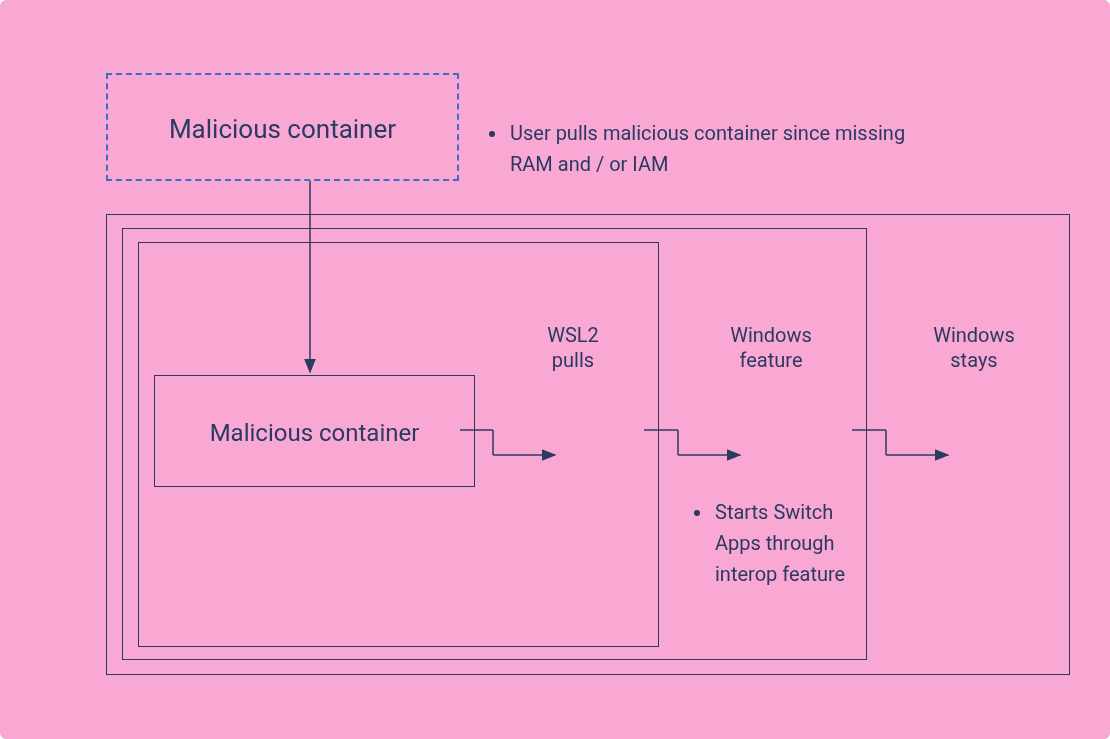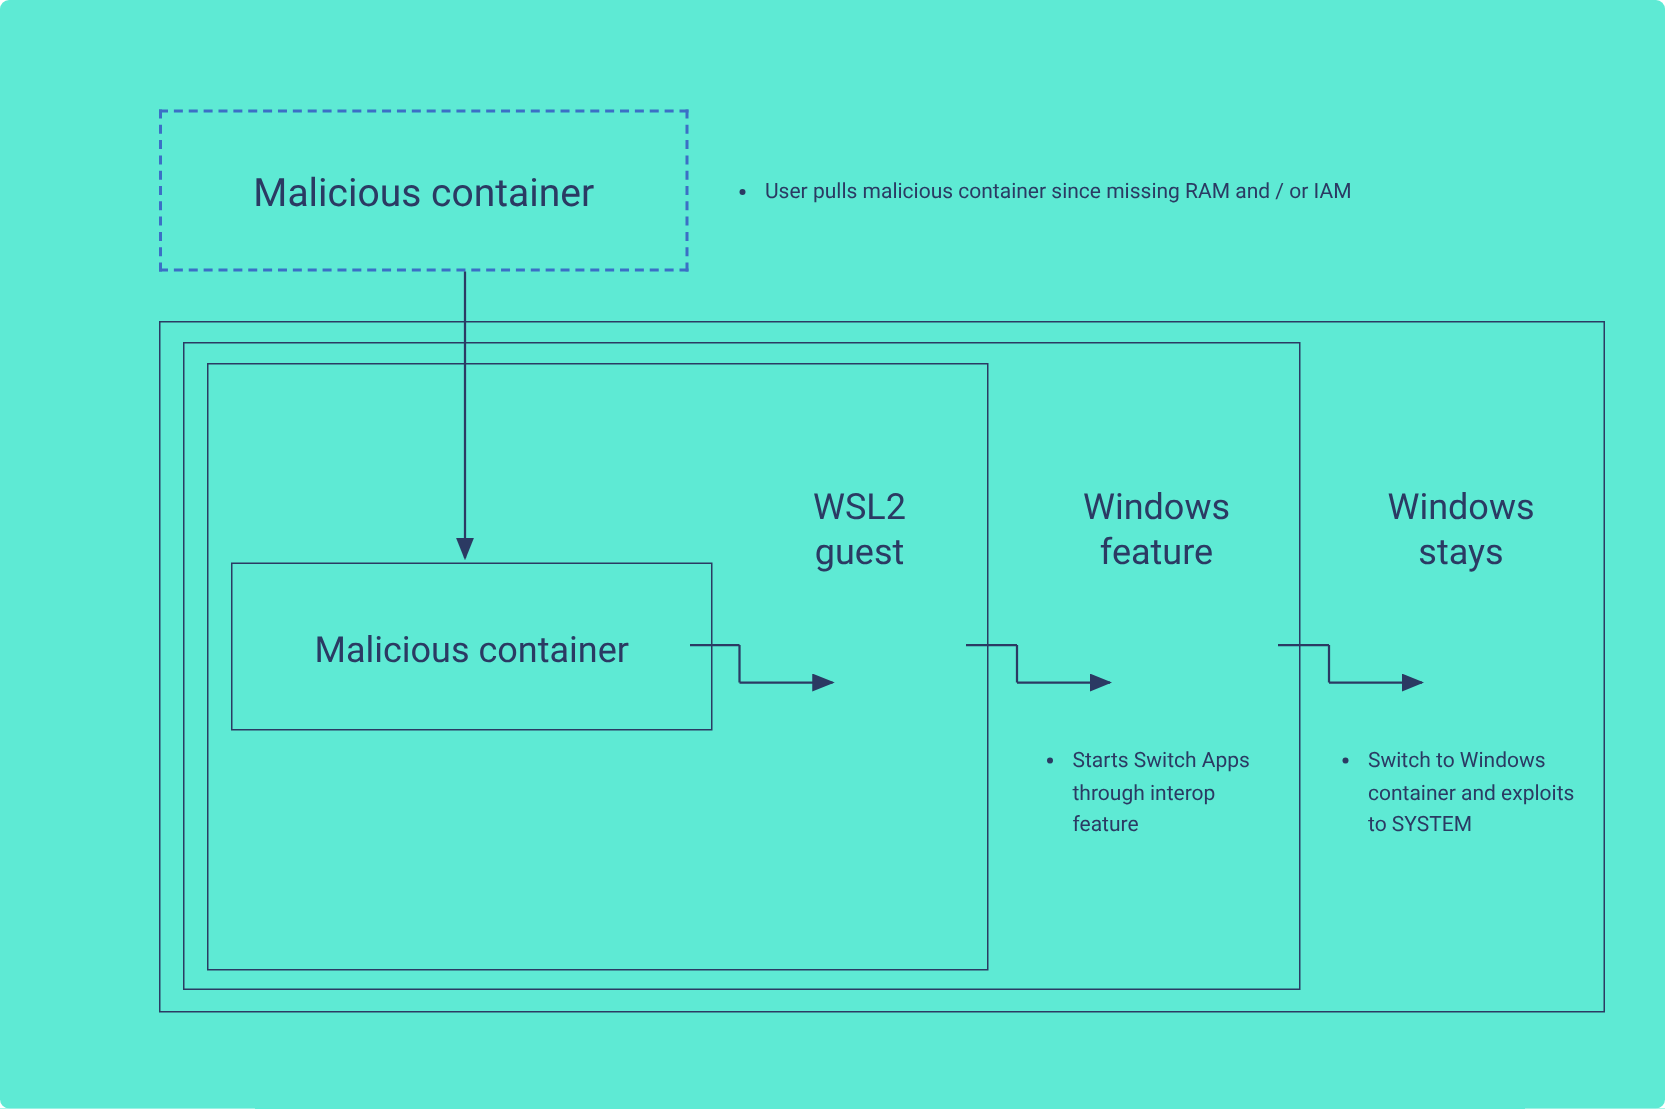--- a/index.html
+++ b/index.html
@@ -5,43 +5,43 @@
   * { box-sizing: border-box; }
   html, body { margin: 0; padding: 0; }
   body {
     font-family: -apple-system, BlinkMacSystemFont, "Segoe UI", Roboto, Helvetica, Arial, sans-serif;
     background: #fff;
   }
   .canvas {
     position: relative;
     width: 1110px;
     height: 739px;
-    background: #5eead4;
+    background: #f9a8d4;
     overflow: hidden;
     border-radius: 6px;
   }
   .box {
     position: absolute;
     border: 1px solid #2b3a63;
   }
   .dashed {
     border: 2px dashed #3b6fc6;
   }
   .title {
     position: absolute;
     color: #2b3a63;
-    font-size: 24px;
+    font-size: 20px;
     line-height: 1.25;
     text-align: center;
     font-weight: 400;
   }
   .bullets {
     position: absolute;
     color: #2b3a63;
-    font-size: 14px;
+    font-size: 20px;
     line-height: 1.55;
   }
   .bullets ul {
     margin: 0;
     padding-left: 16px;
   }
   .bullets li {
     list-style: disc;
     padding-left: 2px;
   }
@@ -72,39 +72,34 @@
 
   <div class="box" style="left:106px; top:214px; width:964px; height:461px;"></div>
   <div class="box" style="left:122px; top:228px; width:745px; height:432px;"></div>
   <div class="box" style="left:138px; top:242px; width:521px; height:405px;"></div>
 
   <div class="box" style="left:154px; top:375px; width:321px; height:112px;"></div>
   <div class="title" style="left:154px; top:418px; width:321px; font-size:24px;">Malicious container</div>
 
   <div class="title" style="left:503px; top:323px; width:140px;">
     <span>WSL2</span><br>
-    <span>guest</span>
+    <span>pulls</span>
   </div>
   <div class="title" style="left:686px; top:323px; width:170px;">
     <span>Windows</span><br>
     <span>feature</span>
   </div>
   <div class="title" style="left:889px; top:323px; width:170px;">
     <span>Windows</span><br>
     <span>stays</span>
   </div>
 
   <div class="bullets" style="left:697px; top:497px; width:160px;">
     <ul>
       <li>Starts Switch Apps through interop feature</li>
-    </ul>
-  </div>
-  <div class="bullets" style="left:894px; top:497px; width:170px;">
-    <ul>
-      <li>Switch to Windows container and exploits to SYSTEM</li>
     </ul>
   </div>
 
   <svg class="overlay">
     <defs>
       <marker id="ah" markerWidth="10" markerHeight="8" refX="9" refY="4" orient="auto">
         <path d="M0,0 L10,4 L0,8 Z" class="arrowhead"></path>
       </marker>
     </defs>
 

